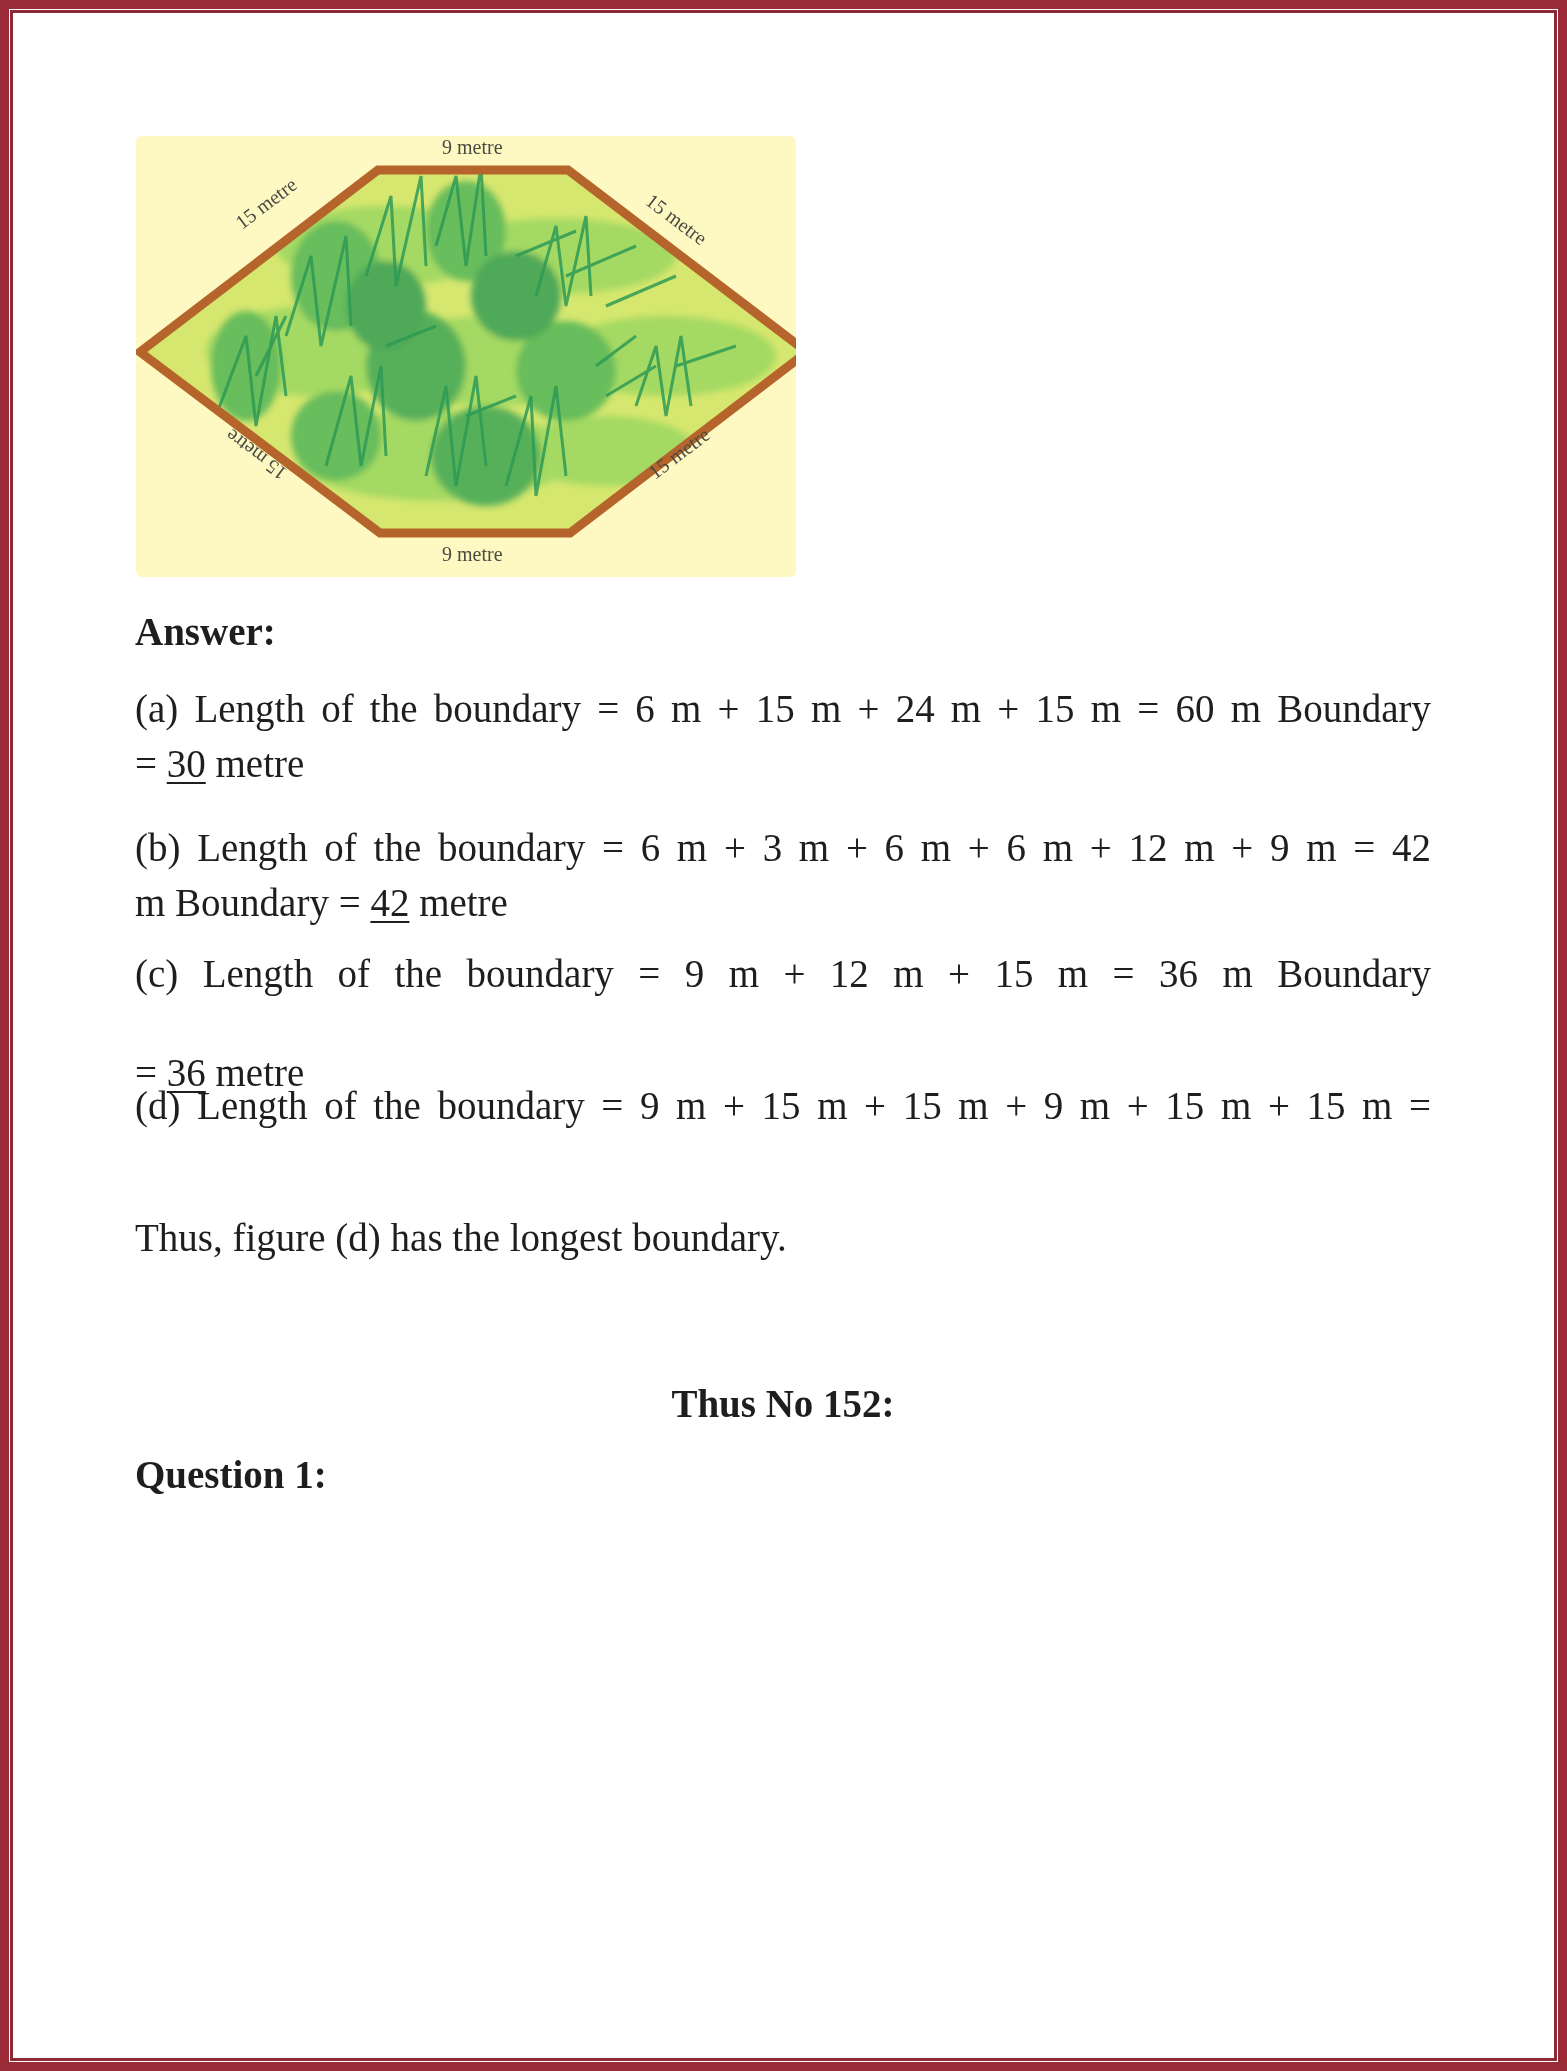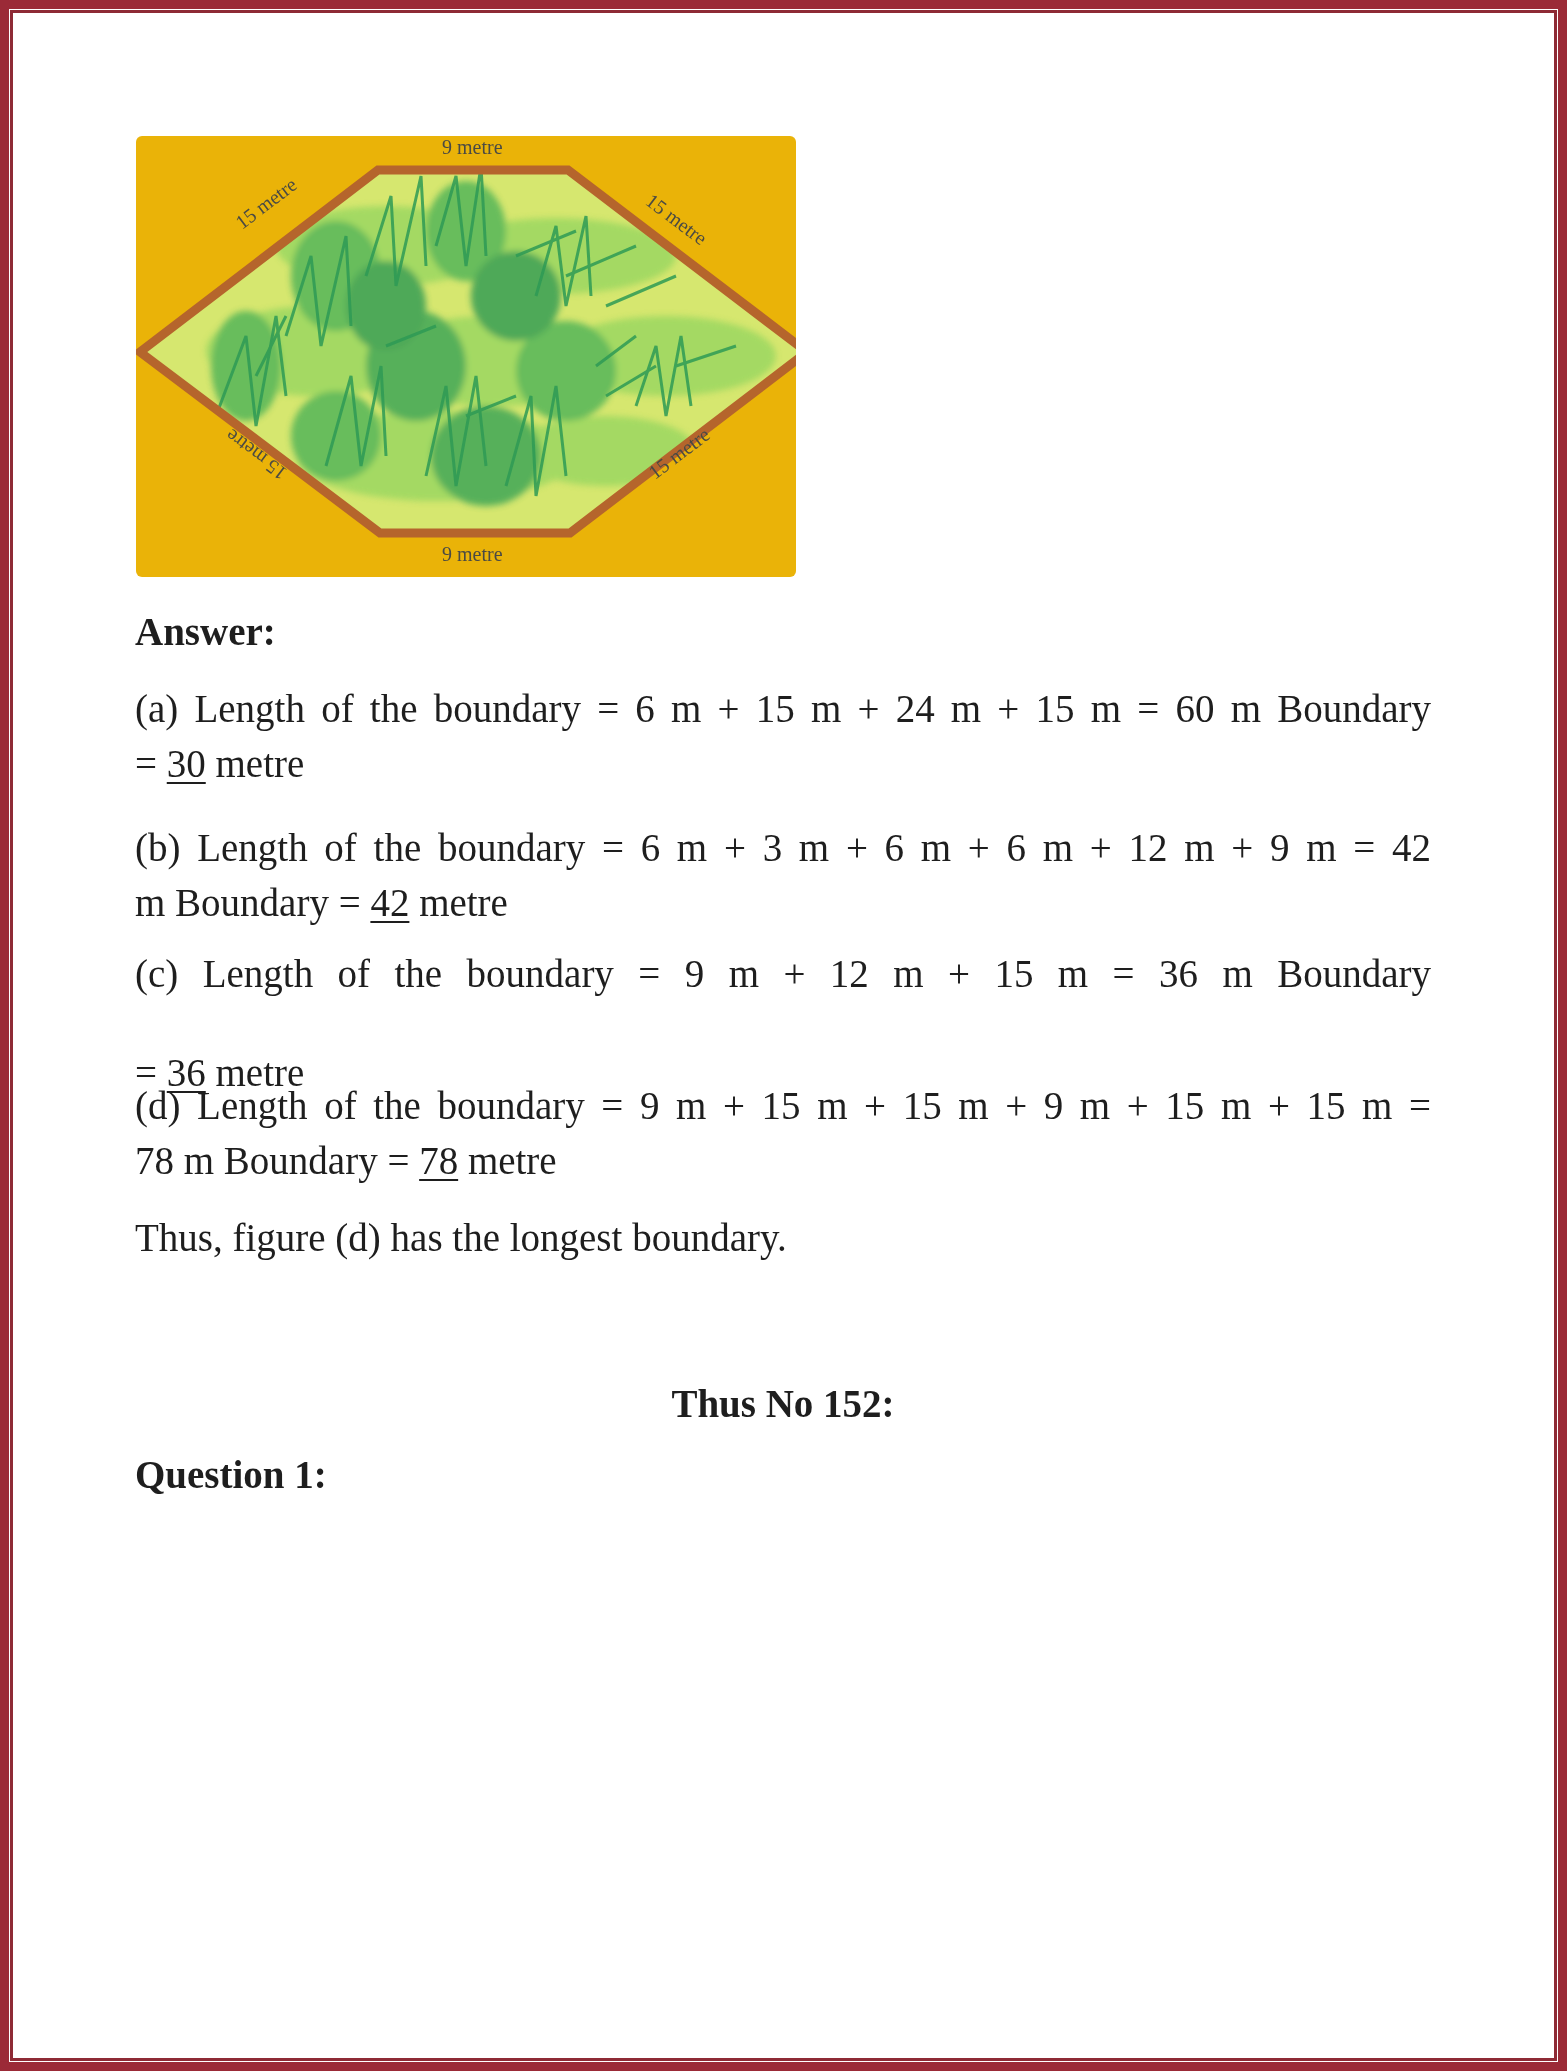--- a/index.html
+++ b/index.html
@@ -12,21 +12,21 @@
   .frame-outer {
     position: absolute; left: 0; top: 0; width: 1567px; height: 2071px;
     box-sizing: border-box; border: 9px solid #9b2a37;
   }
   .frame-inner {
     position: absolute; left: 10px; top: 10px; right: 10px; bottom: 10px;
     border: 3px solid #8e2a35;
   }
   .figure {
     position: absolute; left: 136px; top: 136px; width: 660px; height: 441px;
-    background: #eab308; border-radius: 6px;
+    background: #fef9c3; border-radius: 6px;
   }
   .figure svg { position: absolute; left: 0; top: 0; }
   .fig-label {
     position: absolute; font-family: "Liberation Serif", serif; font-size: 20px;
     color: #4a4a44; white-space: nowrap; transform-origin: center center;
   }
   .text-block { position: absolute; left: 135px; width: 1296px; font-size: 39px; line-height: 55px; }
   .para { position: absolute; left: 0; width: 1296px; text-align: justify; text-align-last: left; }
   .heading { font-weight: bold; }
   .u { text-decoration: underline; text-underline-offset: 5px; text-decoration-thickness: 2px; }
@@ -107,21 +107,20 @@
     <div style="text-align:right;"><span>m Boundary = </span><span class="u">42</span><span> metre</span></div>
   </div>
 
   <div class="para" style="top:946px;">
     <div style="text-align:justify; text-align-last:justify;">(c) Length of the boundary = 9 m + 12 m + 15 m = 36 m Boundary</div>
     <div style="text-align:left;margin-top:44px;"><span>= </span><span class="u">36</span><span> metre</span></div>
   </div>
 
   <div class="para" style="top:1078px;">
     <div>(d) Length of the boundary = 9 m + 15 m + 15 m + 9 m + 15 m + 15 m =</div>
-    <div style="text-align:left;"><span>78 m Boundary = </span><span class="u">78</span><span> metre</span></div>
   </div>
 
   <div class="para" style="top:1210px;">Thus, figure (d) has the longest boundary.</div>
 
   <div class="para heading center" style="top:1376px;">Thus No 152:</div>
 
   <div class="para heading" style="top:1447px;">Question 1:</div>
 </div>
 
 <style>

